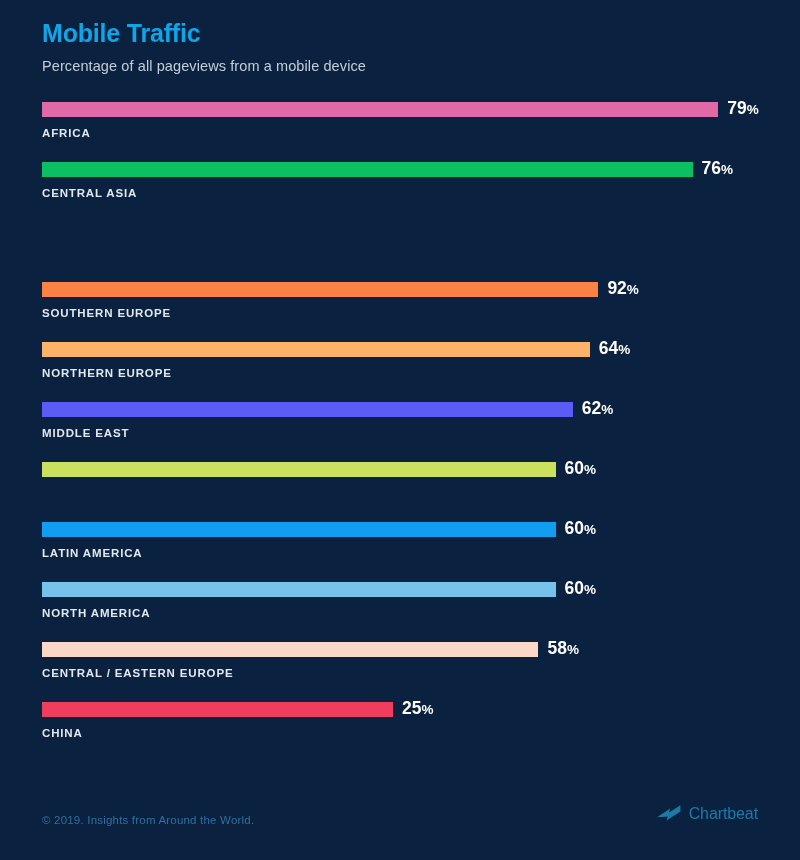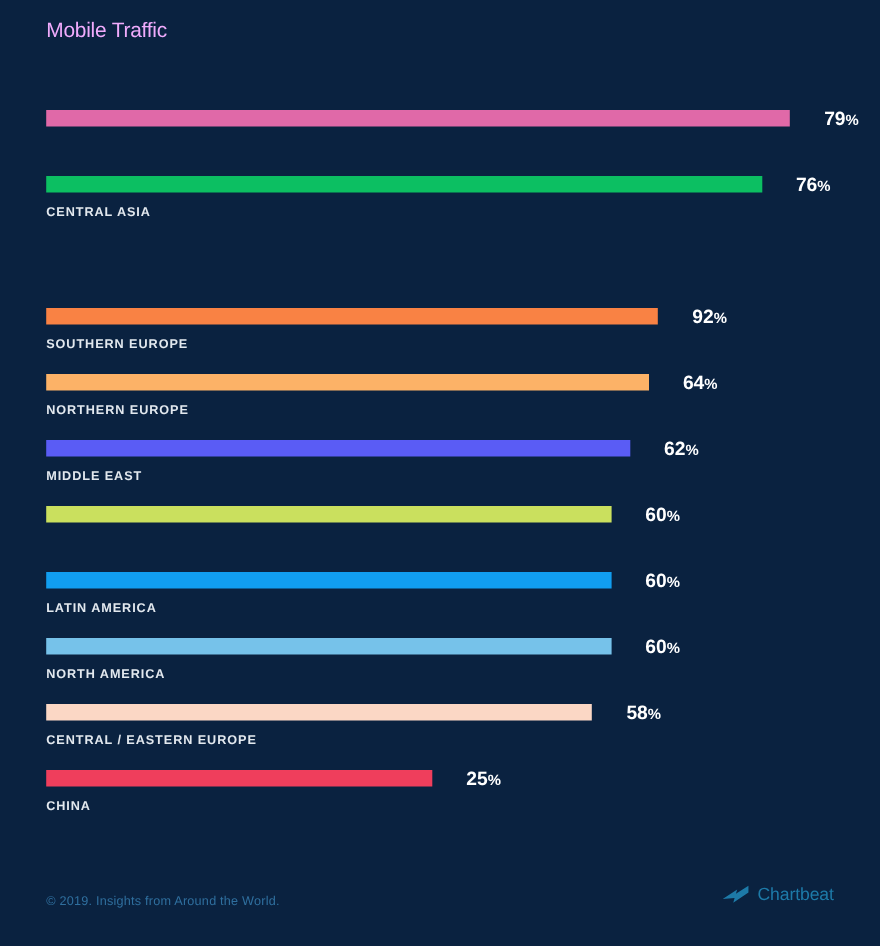--- a/index.html
+++ b/index.html
@@ -26,23 +26,23 @@
 
   
   .header {
     position: absolute;
     left: 42px;
     top: 18px;
     width: 700px;
   }
 
   .chart-title {
-    font-size: 19px;
-    font-weight: normal;
-    color: #f0abfc;
+    font-size: 25px;
+    font-weight: bold;
+    color: #0ea5e9;
     letter-spacing: -0.2px;
     line-height: 1.2;
   }
 
   .chart-subtitle {
     font-size: 14.5px;
     color: #c3ced9;
     margin-top: 9px;
     letter-spacing: 0.1px;
     line-height: 1.3;
@@ -61,22 +61,21 @@
     position: absolute;
     left: 42px;
     width: 740px;
     height: 60px;
   }
 
   .bar-track {
     position: relative;
     height: 18px;
     display: flex;
-    align-items: flex-start;
-    gap: 22px;
+    align-items: center;
   }
 
   .bar-fill {
     height: 15px;
     border-radius: 0;
     flex: 0 0 auto;
   }
 
   .bar-value {
     margin-left: 9px;
@@ -143,28 +142,30 @@
     line-height: 1;
   }
 </style>
 </head>
 <body>
 
 <div class="infographic">
 
   <div class="header">
     <div class="chart-title">Mobile Traffic</div>
+    <div class="chart-subtitle">Percentage of all pageviews from a mobile device</div>
   </div>
 
   <div class="plot">
       <div class="bar-row" style="top: 0px;">
         <div class="bar-track">
           <div class="bar-fill" style="width: 676.24px; background: rgb(224, 105, 168);"></div>
           <div class="bar-value"><span>79</span><span class="pct">%</span></div>
         </div>
+        <div class="bar-label">AFRICA</div>
       </div>
       <div class="bar-row" style="top: 60px;">
         <div class="bar-track">
           <div class="bar-fill" style="width: 650.56px; background: rgb(12, 191, 98);"></div>
           <div class="bar-value"><span>76</span><span class="pct">%</span></div>
         </div>
         <div class="bar-label">CENTRAL ASIA</div>
       </div>
       <div class="bar-row" style="top: 180px;">
         <div class="bar-track">

